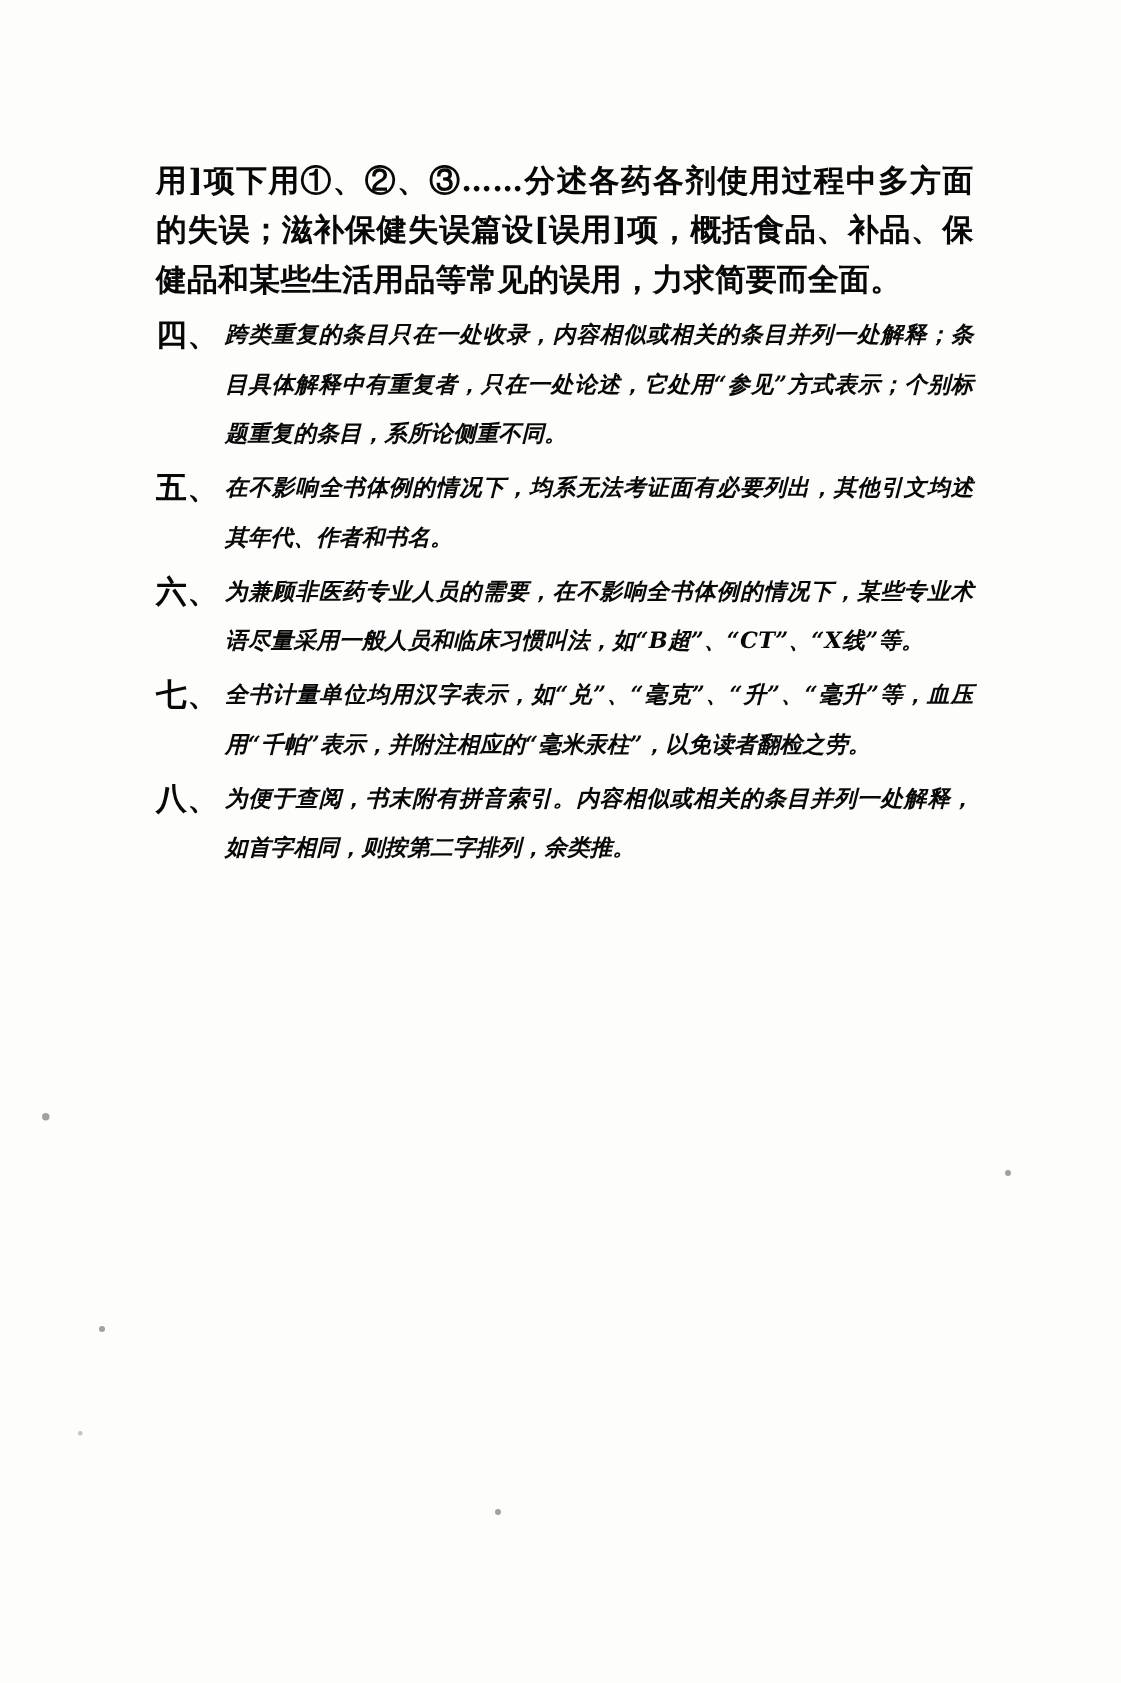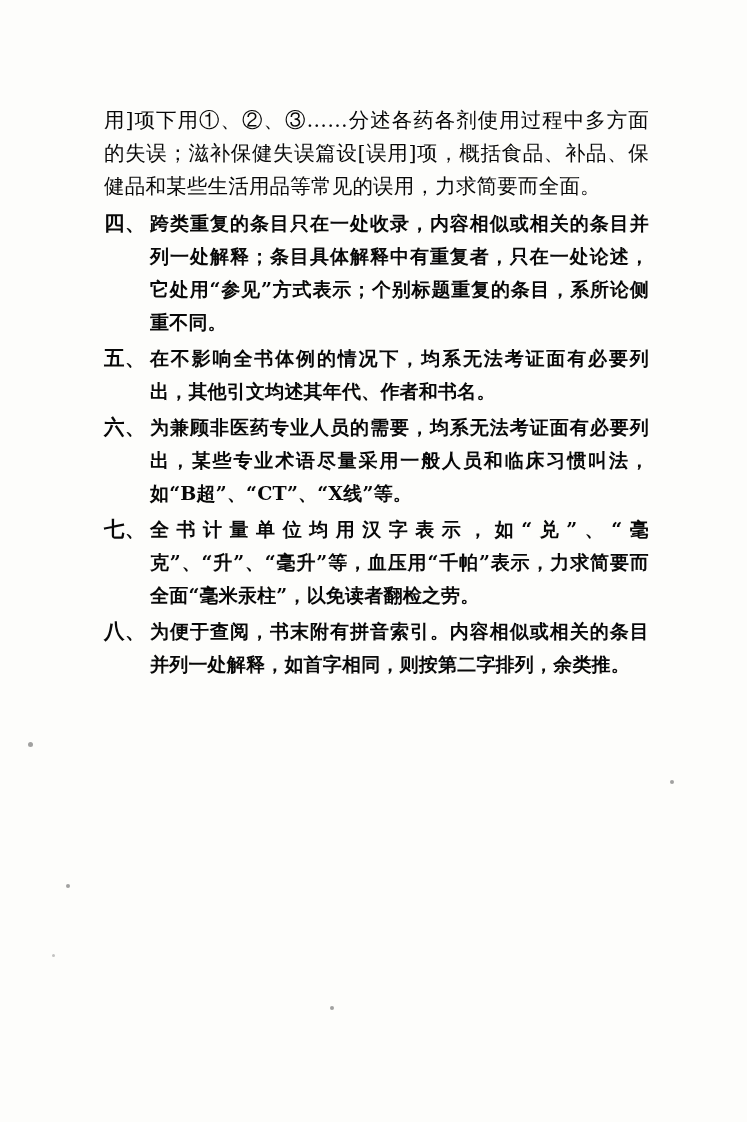--- a/index.html
+++ b/index.html
@@ -30,21 +30,21 @@
     width: 545px;
   }
   
   .para {
     margin: 0 0 4px 0;
     font-size: 20.5px;
     line-height: 33px;
     text-align: justify;
     text-justify: inter-character;
     letter-spacing: 0.2px;
-    font-weight: 400;
+    font-weight: 700;
     color: #080808;
   }
   .para.cont {
     text-indent: 0;
   }
   .item {
     display: flex;
     align-items: flex-start;
     margin: 0 0 3px 0;
   }
@@ -52,27 +52,28 @@
     flex: 0 0 auto;
     width: 46px;
     font-size: 20.5px;
     line-height: 33px;
     font-weight: 700;
     letter-spacing: 0.5px;
     color: #080808;
   }
   .item-body {
     flex: 1 1 auto;
-    font-size: 19px;
+    font-size: 15px;
     line-height: 33px;
     text-align: justify;
     text-justify: inter-character;
     font-weight: 700;
     letter-spacing: 0.2px;
     color: #080808;
+    font-style: italic;
   }
   
   .speck {
     position: absolute;
     background: #555;
     border-radius: 50%;
     opacity: 0.55;
   }
   .speck.s1 { left: 28px;  top: 742px;  width: 5px; height: 5px; }
   .speck.s2 { left: 66px;  top: 884px;  width: 4px; height: 4px; }
@@ -94,26 +95,26 @@
       <div class="item-body">跨类重复的条目只在一处收录，内容相似或相关的条目并列一处解释；条目具体解释中有重复者，只在一处论述，它处用“参见”方式表示；个别标题重复的条目，系所论侧重不同。</div>
     </div>
 
     <div class="item">
       <div class="item-num">五、</div>
       <div class="item-body">在不影响全书体例的情况下，均系无法考证面有必要列出，其他引文均述其年代、作者和书名。</div>
     </div>
 
     <div class="item">
       <div class="item-num">六、</div>
-      <div class="item-body">为兼顾非医药专业人员的需要，均系无法考证面有必要列出，某些专业术语尽量采用一般人员和临床习惯叫法，如“B超”、“CT”、“X线”等。</div>
+      <div class="item-body">为兼顾非医药专业人员的需要，在不影响全书体例的情况下，某些专业术语尽量采用一般人员和临床习惯叫法，如“B超”、“CT”、“X线”等。</div>
     </div>
 
     <div class="item">
       <div class="item-num">七、</div>
-      <div class="item-body">全书计量单位均用汉字表示，如“兑”、“毫克”、“升”、“毫升”等，血压用“千帕”表示，力求简要而全面“毫米汞柱”，以免读者翻检之劳。</div>
+      <div class="item-body">全书计量单位均用汉字表示，如“兑”、“毫克”、“升”、“毫升”等，血压用“千帕”表示，并附注相应的“毫米汞柱”，以免读者翻检之劳。</div>
     </div>
 
     <div class="item">
       <div class="item-num">八、</div>
       <div class="item-body">为便于查阅，书末附有拼音索引。内容相似或相关的条目并列一处解释，如首字相同，则按第二字排列，余类推。</div>
     </div>
 
   </div>
 
   <span class="speck s1"></span>

